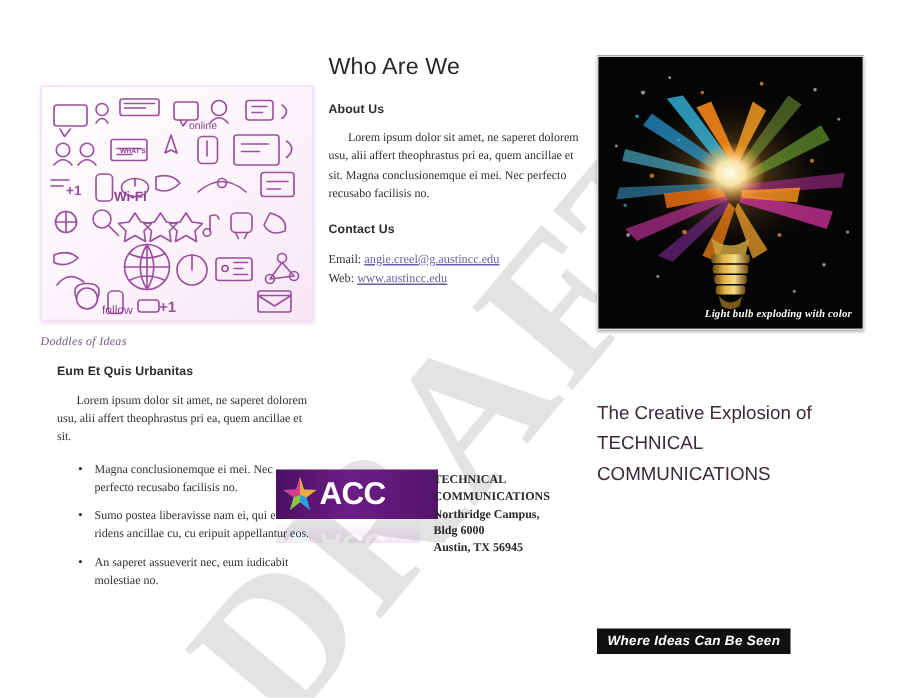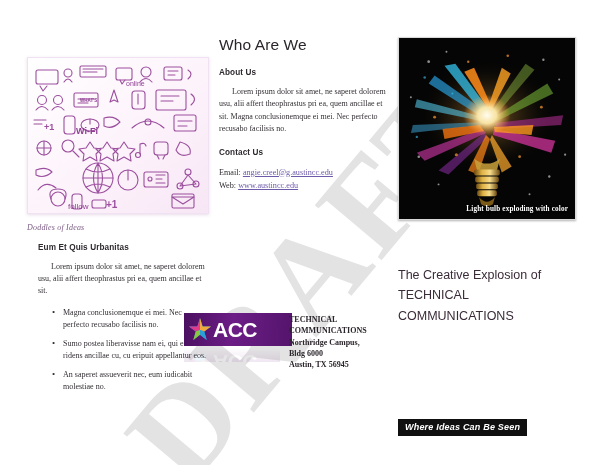--- a/index.html
+++ b/index.html
@@ -223,20 +223,21 @@
     border: 1px solid #d9d9d9;
     box-sizing: border-box;
     box-shadow: 0 1px 2px rgba(0,0,0,.3);
   }
   .photo-svg { display: block; width: 100%; height: 100%; }
   .photo-caption {
     position: absolute;
     right: 7px;
     bottom: 6px;
     font-family: "Liberation Serif", serif;
+    font-style: italic;
     font-weight: 700;
     font-size: 7.2px;
     color: #ffffff;
     letter-spacing: .15px;
     z-index: 2;
     text-shadow: 0 1px 2px rgba(0,0,0,.9);
   }
 
   .right-head {
     position: absolute;

